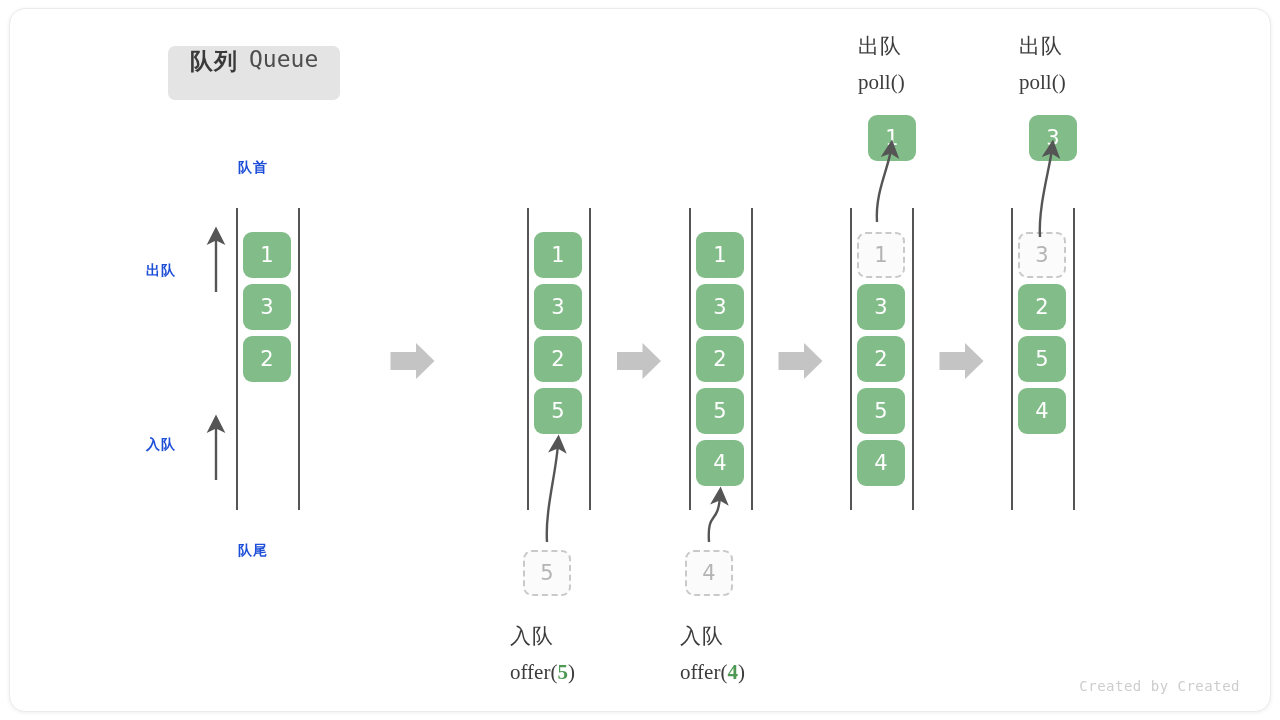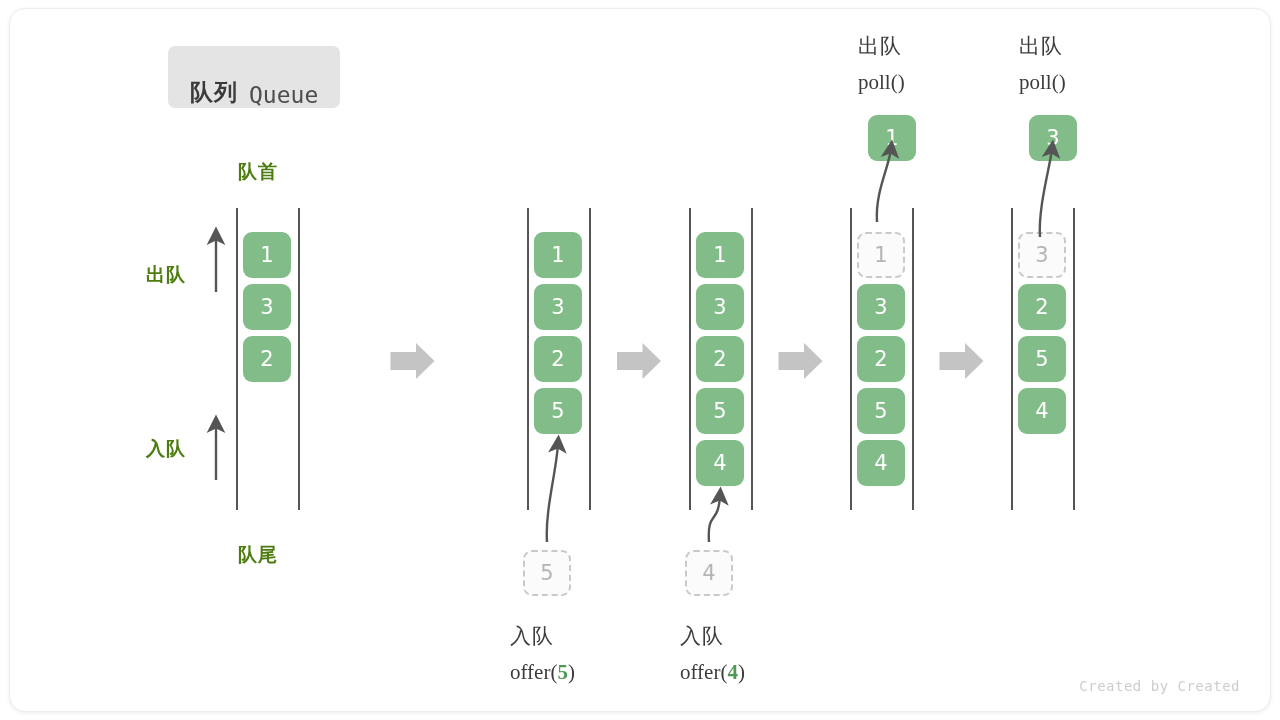--- a/index.html
+++ b/index.html
@@ -26,26 +26,26 @@
     border-radius: 16px;
     box-shadow: 0 1px 4px rgba(0,0,0,0.07);
     box-sizing: border-box;
   }
 
   
   .title-badge {
     position: absolute;
     left: 168px;
     top: 46px;
-    height: 62px;
+    height: 54px;
     padding: 0 22px;
     background: #e4e4e4;
     border-radius: 7px;
     display: flex;
-    align-items: flex-end;
+    align-items: flex-start;
     gap: 11px;
     box-sizing: border-box;
   }
   .title-cn {
     font-family: "Liberation Sans", sans-serif;
     font-weight: bold;
     font-size: 23px;
     color: #3a3a3a;
     letter-spacing: 1px;
   }
@@ -53,22 +53,22 @@
     font-family: "DejaVu Sans Mono", monospace;
     font-size: 23px;
     color: #4d4d4d;
   }
 
   
   .lbl-bold-cn {
     position: absolute;
     font-family: "Liberation Sans", sans-serif;
     font-weight: bold;
-    font-size: 19px;
-    color: #4d7c0f;
+    font-size: 14px;
+    color: #1d4ed8;
     letter-spacing: 1px;
     white-space: nowrap;
   }
   .op-label {
     position: absolute;
     text-align: left;
     white-space: nowrap;
     line-height: 36px;
   }
   .op-label .op-cn {

